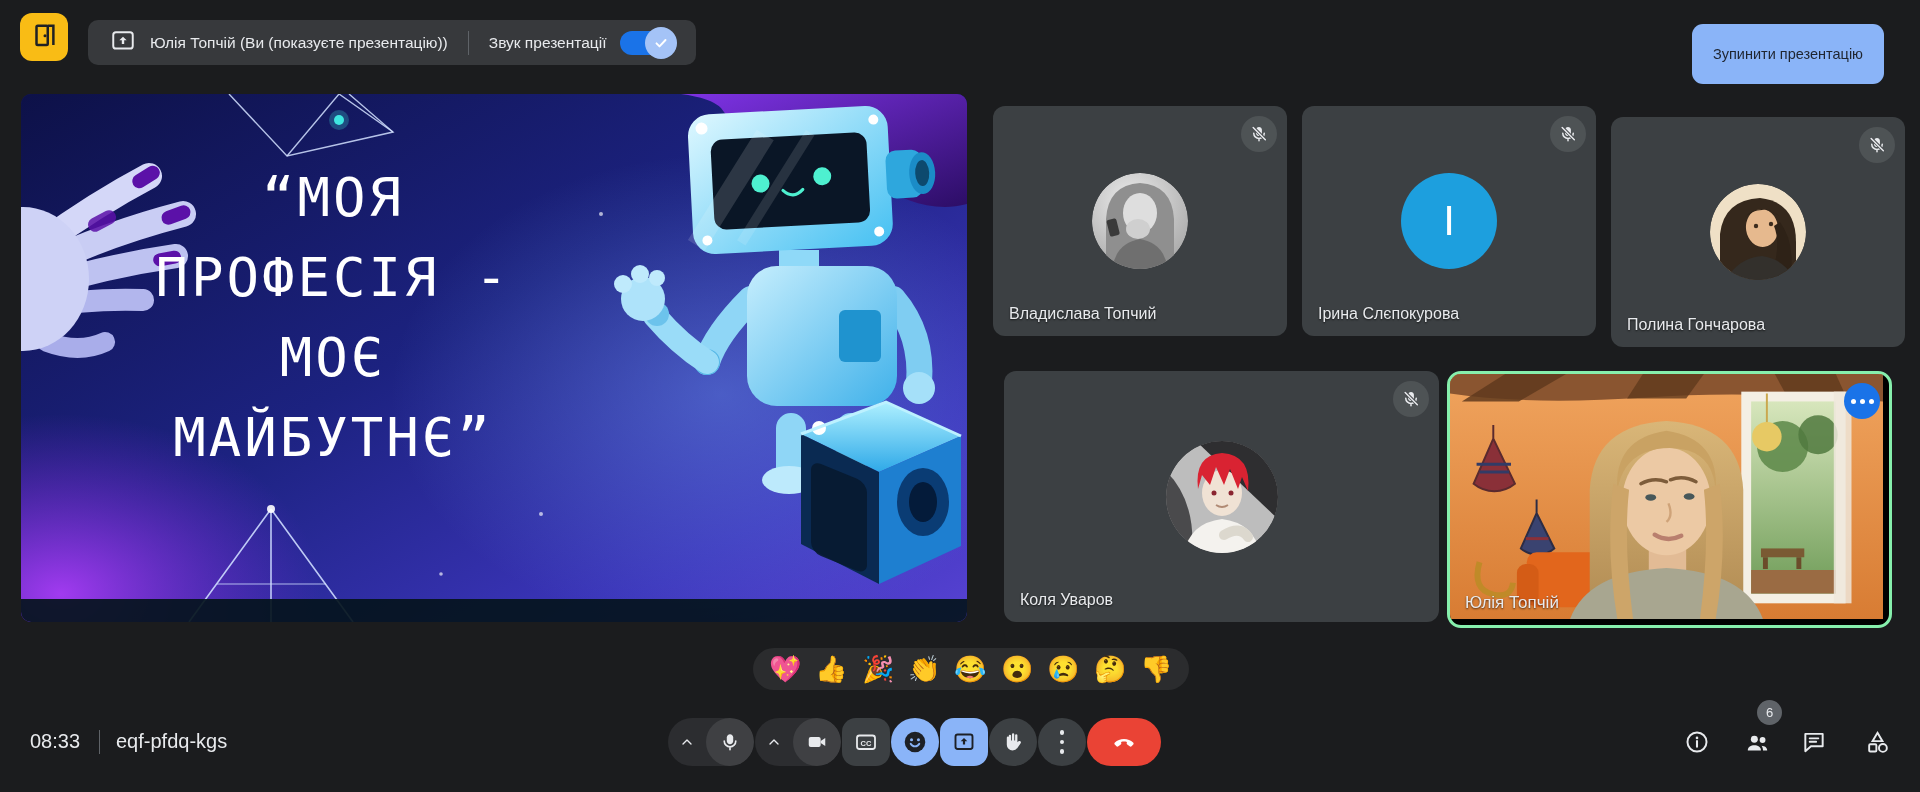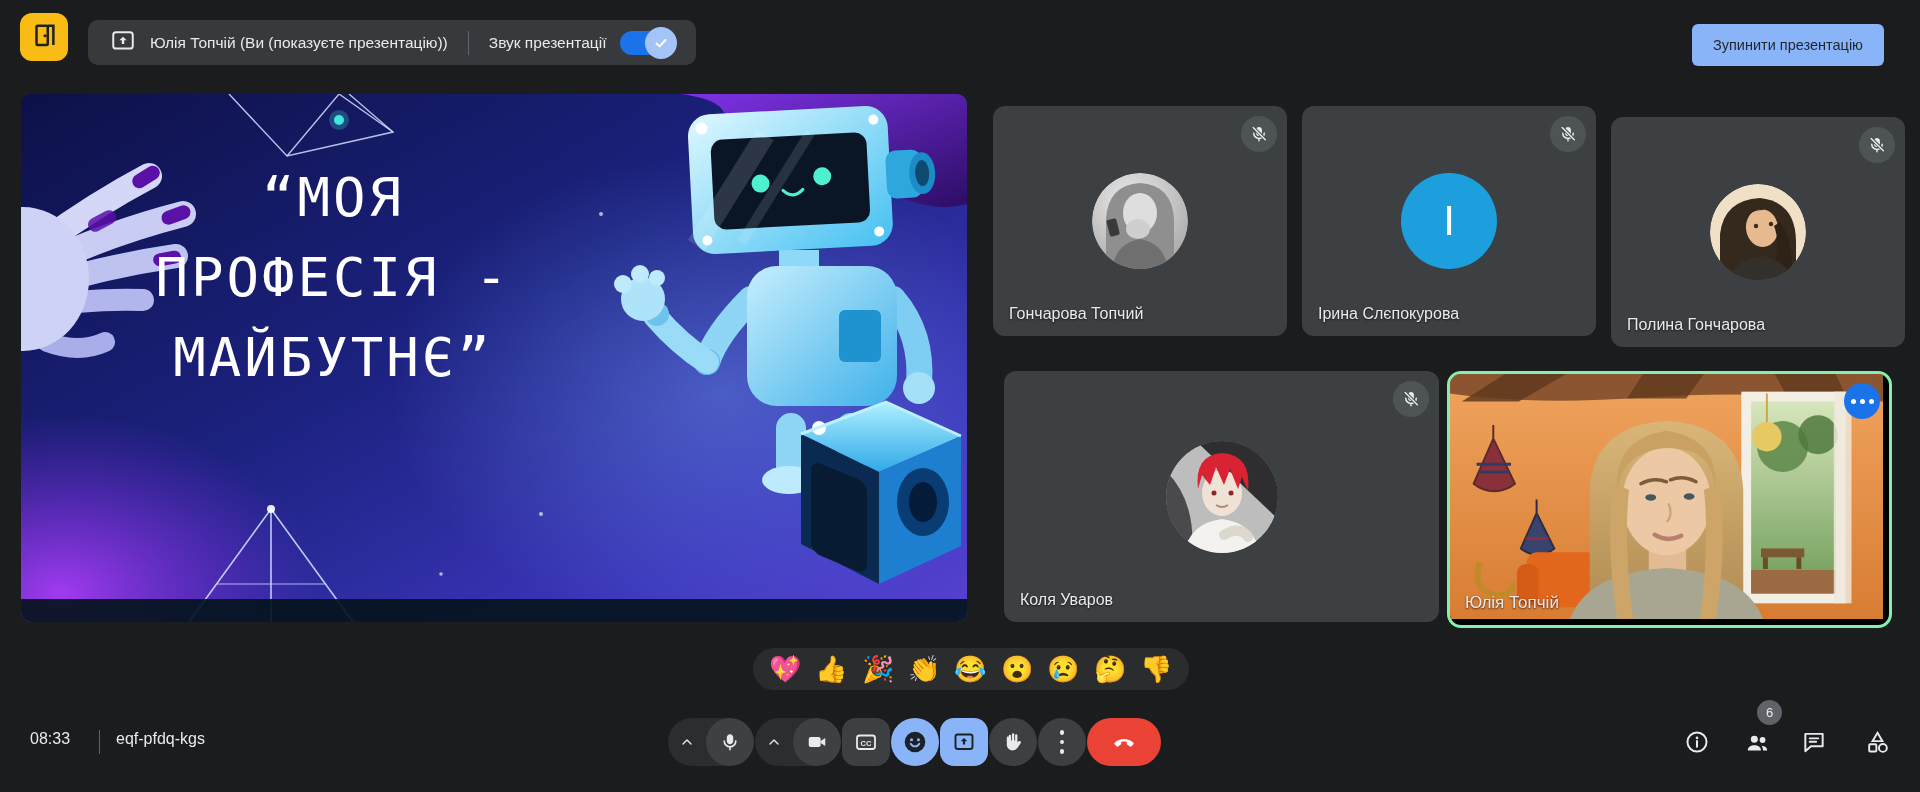--- a/index.html
+++ b/index.html
@@ -6,21 +6,21 @@
   body{width:1920px;height:792px;overflow:hidden;font-family:"Liberation Sans",sans-serif;}
   #app{position:relative;width:1920px;height:792px;background:#1b1c1e;}
   .abs{position:absolute;}
   
   .logo{left:20px;top:13px;width:48px;height:48px;border-radius:12px;background:#f9bc15;display:flex;align-items:center;justify-content:center;}
   .toppill{left:88px;top:20px;height:45px;background:#37393c;border-radius:10px;display:flex;align-items:center;padding:0 22px;gap:14px;}
   .toppill .title{color:#e8eaed;font-size:15.5px;white-space:nowrap;}
   .vsep{width:1px;height:24px;background:#5f6368;margin:0 6px;}
   .toggle{width:54px;height:24px;border-radius:13px;background:#1a73e8;position:relative;cursor:pointer;}
   .toggle .thumb{position:absolute;right:-3px;top:-4px;width:32px;height:32px;border-radius:50%;background:#a4c3f7;display:flex;align-items:center;justify-content:center;}
-  .stopbtn{left:1692px;top:24px;width:192px;height:42px;background:#8ab4f8;border-radius:6px;color:#1f2530;
+  .stopbtn{left:1692px;top:24px;width:192px;height:60px;background:#8ab4f8;border-radius:11px;color:#1f2530;
     font-size:14.5px;font-weight:500;display:flex;align-items:center;justify-content:center;text-align:center;line-height:1.3;cursor:pointer;}
   
   .slide{left:21px;top:94px;width:946px;height:528px;border-radius:10px;overflow:hidden;background:#161a60;}
   .slide svg.bg{position:absolute;left:0;top:0;}
   .slide-title{position:absolute;left:12px;top:64px;width:600px;text-align:center;color:#ffffff;
     font-family:"DejaVu Sans Mono",monospace;font-size:54px;line-height:1.48;letter-spacing:3px;font-weight:400;}
   
   .tile{background:#3c4043;border-radius:12px;display:flex;align-items:center;justify-content:center;cursor:pointer;}
   .t1{left:993px;top:106px;width:294px;height:230px;}
   .t2{left:1302px;top:106px;width:294px;height:230px;}
@@ -31,21 +31,21 @@
   .micoff{position:absolute;top:10px;right:10px;width:36px;height:36px;border-radius:50%;background:rgba(232,234,237,.11);display:flex;align-items:center;justify-content:center;}
   .avatar{border-radius:50%;overflow:hidden;display:block;}
   .initial-av{width:96px;height:96px;border-radius:50%;background:#1d9fde;color:#fff;display:flex;align-items:center;justify-content:center;font-size:42px;}
   .tiledots{position:absolute;top:9px;right:9px;width:36px;height:36px;border-radius:50%;background:#1a73e8;display:flex;align-items:center;justify-content:center;gap:4px;cursor:pointer;}
   .tiledots i{width:5px;height:5px;border-radius:50%;background:#fff;}
   .t5 .pname{font-size:17px;left:15px;bottom:12px;}
   
   .reactbar{left:753px;top:648px;width:436px;height:42px;background:#2b2c2e;border-radius:22px;display:flex;align-items:center;justify-content:space-between;padding:0 16px;box-sizing:border-box;}
   .reactbar span{font-size:26px;line-height:1;cursor:pointer;}
   
-  .meta{top:730px;color:#e8eaed;font-size:16px;white-space:nowrap;}
+  .meta{top:730px;color:#e8eaed;font-size:20px;white-space:nowrap;}
   .controls{left:668px;top:718px;display:flex;gap:1px;align-items:flex-start;}
   .splitpill{width:86px;height:48px;border-radius:24px;background:#2c2d30;display:flex;overflow:hidden;cursor:pointer;}
   .splitpill .chev{width:38px;display:flex;align-items:center;justify-content:center;}
   .splitpill .main{width:48px;height:48px;border-radius:50%;background:#3f4043;display:flex;align-items:center;justify-content:center;}
   .cbtn{width:48px;height:48px;display:flex;align-items:center;justify-content:center;cursor:pointer;}
   .dark{background:#3c4043;}
   .blue{background:#8ab4f8;}
   .round{border-radius:50%;}
   .sq{border-radius:14px;}
   .endcall{width:74px;height:48px;border-radius:24px;background:#ea4335;display:flex;align-items:center;justify-content:center;cursor:pointer;}
@@ -215,20 +215,21 @@
         <path d="M250 415 L168 528 M250 415 L332 528 M250 415 L250 528"></path>
         <path d="M196 490 L305 490" opacity=".6"></path>
       </g>
       <circle cx="250" cy="415" r="4" fill="#ffffff" opacity=".9"></circle>
 
       <rect x="0" y="505" width="946" height="23" fill="#04141c" opacity=".92"></rect>
     </svg>
     <div class="slide-title">
       <div>“МОЯ</div>
       <div>ПРОФЕСІЯ -</div>
+      <div>МОЄ</div>
       <div>МАЙБУТНЄ”</div>
     </div>
   </div>
 
   <div class="abs tile t1">
     <span class="micoff">
       <svg width="20" height="20" viewBox="0 0 24 24">
         <path fill="#e8eaed" d="M12 14.5c1.9 0 3.5-1.6 3.5-3.5V7c0-1.9-1.6-3.5-3.5-3.5S8.5 5.1 8.5 7v4c0 1.9 1.6 3.5 3.5 3.5z"></path>
         <path fill="none" stroke="#e8eaed" stroke-width="1.8" stroke-linecap="round" d="M18.3 11a6.3 6.3 0 0 1-12.6 0M12 17.3V20"></path>
         <path stroke="#4a4d50" stroke-width="4" d="M4.4 3.4 20.4 19.4"></path>
@@ -242,21 +243,21 @@
             <stop offset="1" stop-color="#9c9c9c"></stop>
           </radialGradient>
         </defs>
       <circle cx="48" cy="48" r="48" fill="url(#avg1)"></circle>
       <path d="M14 96 V46 Q16 12 48 10 Q80 12 82 46 V96 Z" fill="#8f8f8f"></path>
       <ellipse cx="48" cy="40" rx="17" ry="20" fill="#dedede"></ellipse>
       <path d="M20 96 Q24 70 48 66 Q72 70 76 96 Z" fill="#6f6f6f"></path>
       <ellipse cx="46" cy="56" rx="12" ry="10" fill="#cfcfcf"></ellipse>
       <rect x="16" y="46" width="10" height="17" rx="2" fill="#3a3a3a" transform="rotate(-14 21 54)"></rect>
     </svg>
-    <span class="pname">Гончарова Топчий</span>
+    <span class="pname">Владислава Топчий</span>
   </div>
 
   <div class="abs tile t2">
     <span class="micoff">
       <svg width="20" height="20" viewBox="0 0 24 24">
         <path fill="#e8eaed" d="M12 14.5c1.9 0 3.5-1.6 3.5-3.5V7c0-1.9-1.6-3.5-3.5-3.5S8.5 5.1 8.5 7v4c0 1.9 1.6 3.5 3.5 3.5z"></path>
         <path fill="none" stroke="#e8eaed" stroke-width="1.8" stroke-linecap="round" d="M18.3 11a6.3 6.3 0 0 1-12.6 0M12 17.3V20"></path>
         <path stroke="#4a4d50" stroke-width="4" d="M4.4 3.4 20.4 19.4"></path>
         <path stroke="#e8eaed" stroke-width="1.8" stroke-linecap="round" d="M5 4.2 19.6 18.8"></path>
       </svg>

